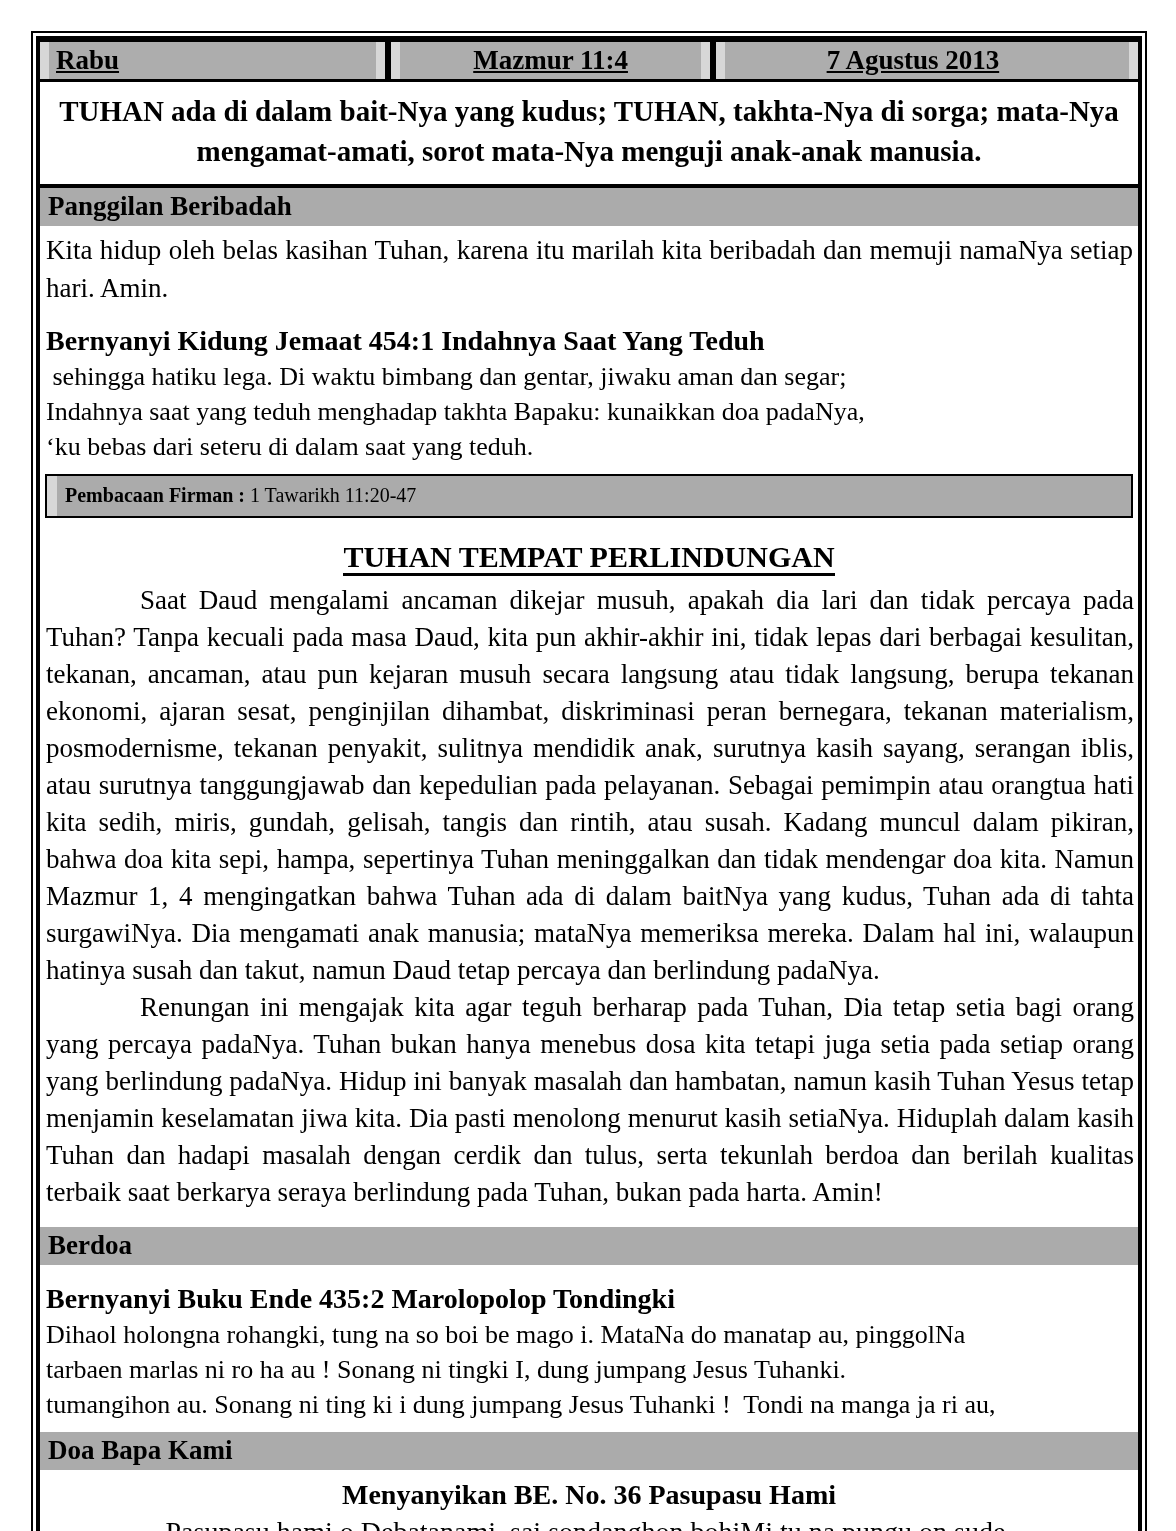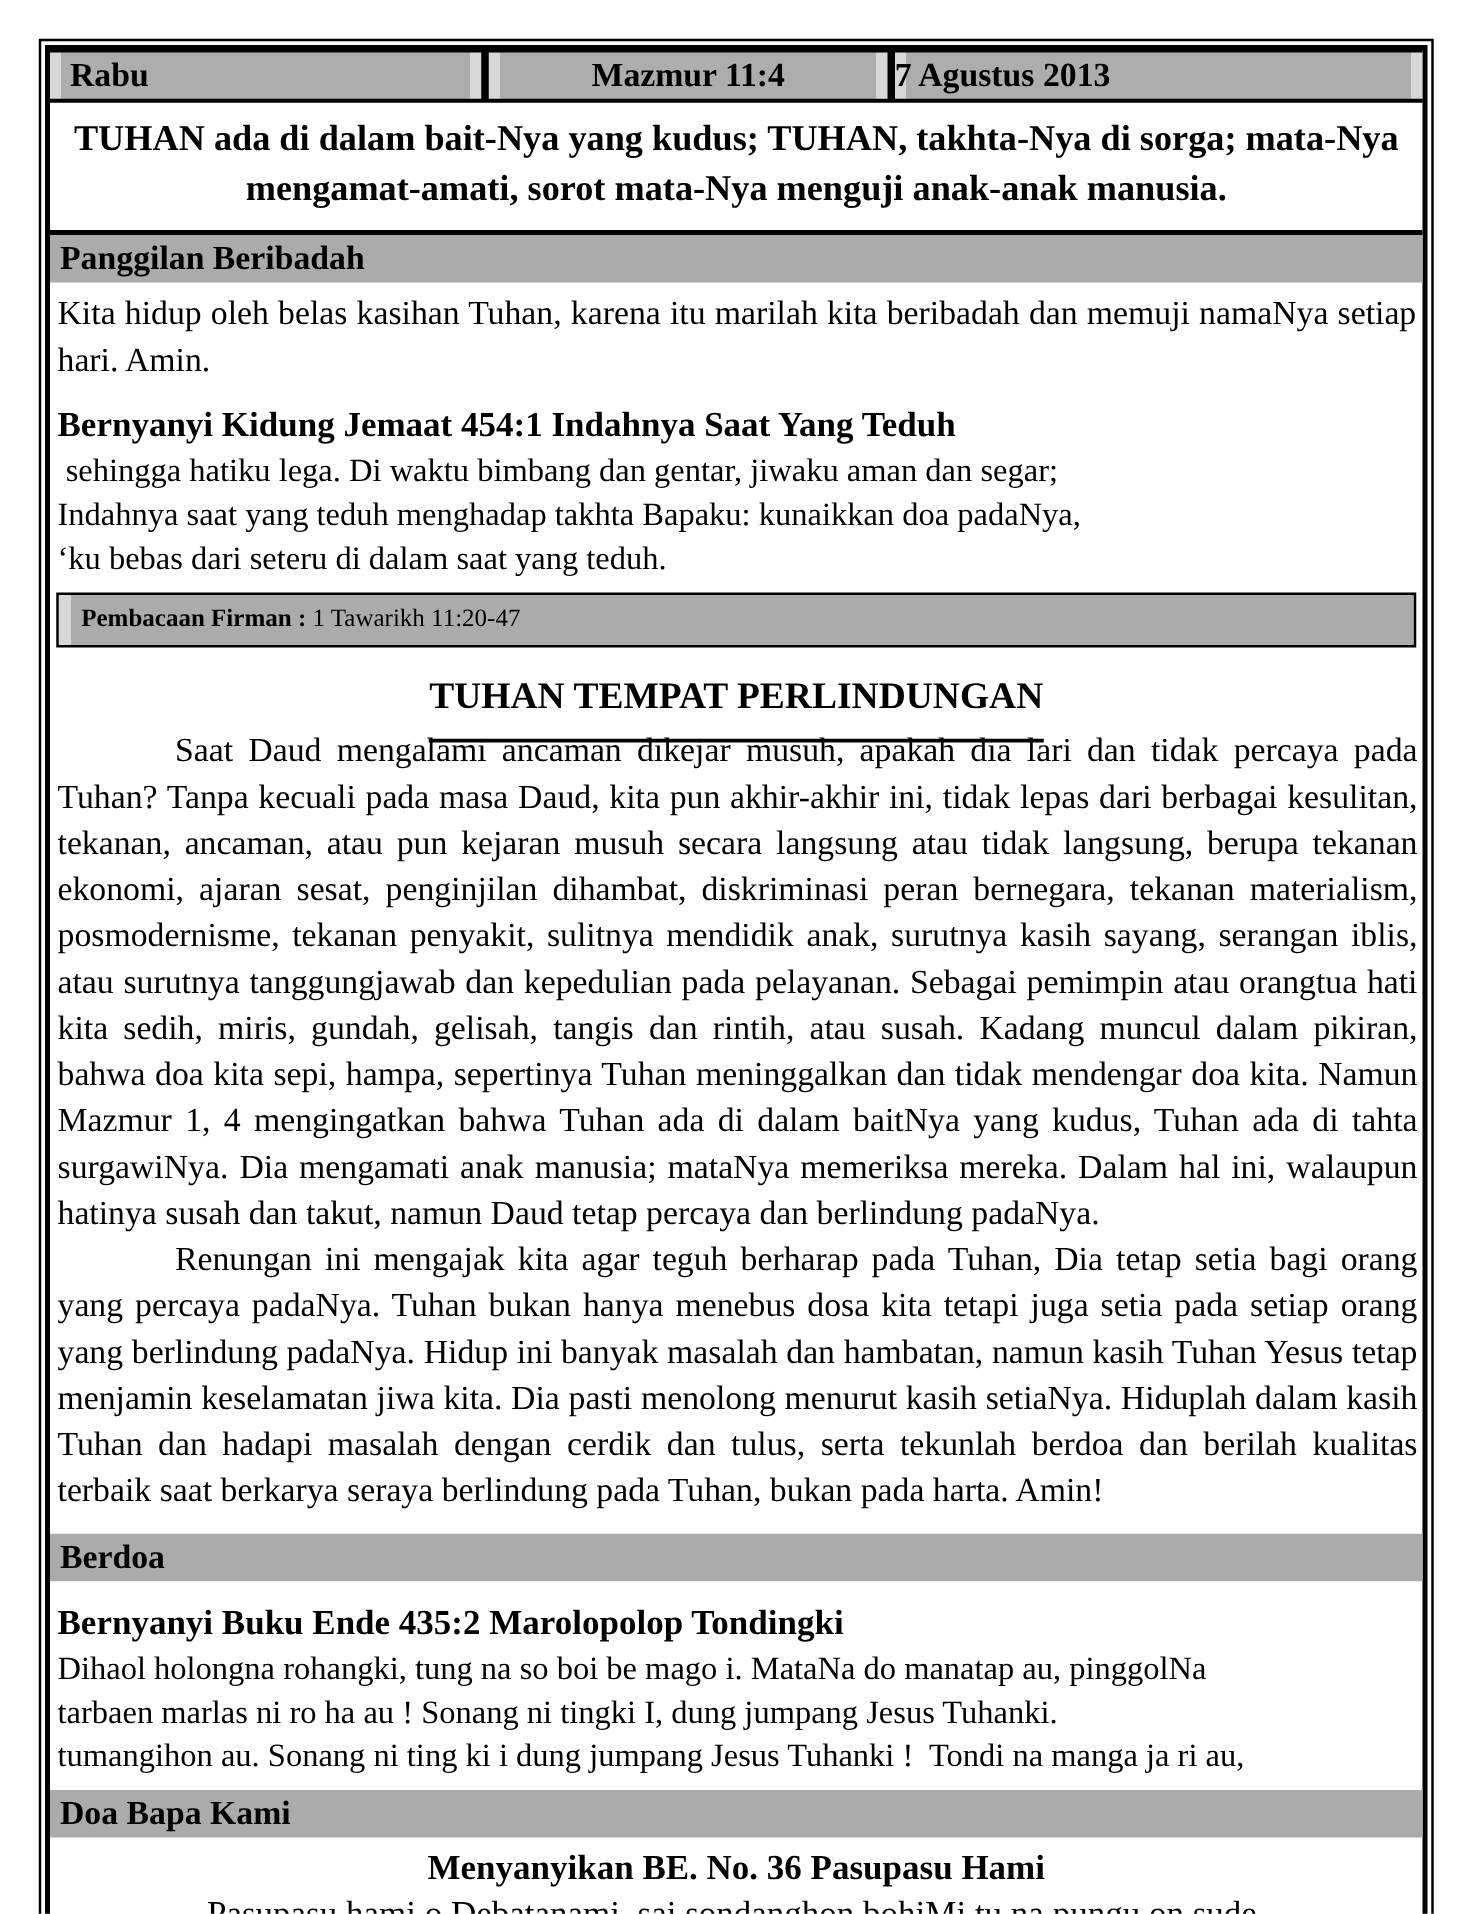--- a/index.html
+++ b/index.html
@@ -32,24 +32,25 @@
     padding-top: 2px;
   }
   .header-cell {
     height: 37px;
     line-height: 37px;
     font-weight: bold;
     font-size: 27px;
     background: linear-gradient(90deg, #d7d7d7 0 9px, #adadad 9px calc(100% - 9px), #d7d7d7 calc(100% - 9px));
     white-space: nowrap;
     overflow: hidden;
+    text-decoration: underline;
   }
   .hc-day   { flex: 0 0 30%; padding-left: 16px; }
   .hc-psalm { flex: 0 0 29%; text-align: center; }
-  .hc-date  { flex: 1 1 auto; text-align: left; padding-right: 28px; }
+  .hc-date  { flex: 1 1 auto; text-align: center; padding-right: 28px; }
 
   
   .verse {
     border-bottom: 4px solid #000;
     text-align: center;
     font-weight: bold;
     font-size: 29px;
     line-height: 40px;
     padding: 9px 18px 13px 18px;
   }
@@ -98,21 +99,21 @@
   
   .renungan-title {
     text-align: center;
     font-weight: bold;
     font-size: 30px;
     margin-top: 22px;
     margin-bottom: 8px;
   }
   .renungan-title span {
     border-bottom: 3px solid #000;
-    padding-bottom: 18px;
+    padding-bottom: 0;
   }
   .para {
     font-size: 27px;
     line-height: 37px;
     text-align: justify;
     text-indent: 94px;
     padding: 0 4px 0 6px;
   }
 
   .berdoa-bar { margin-top: 16px; }

